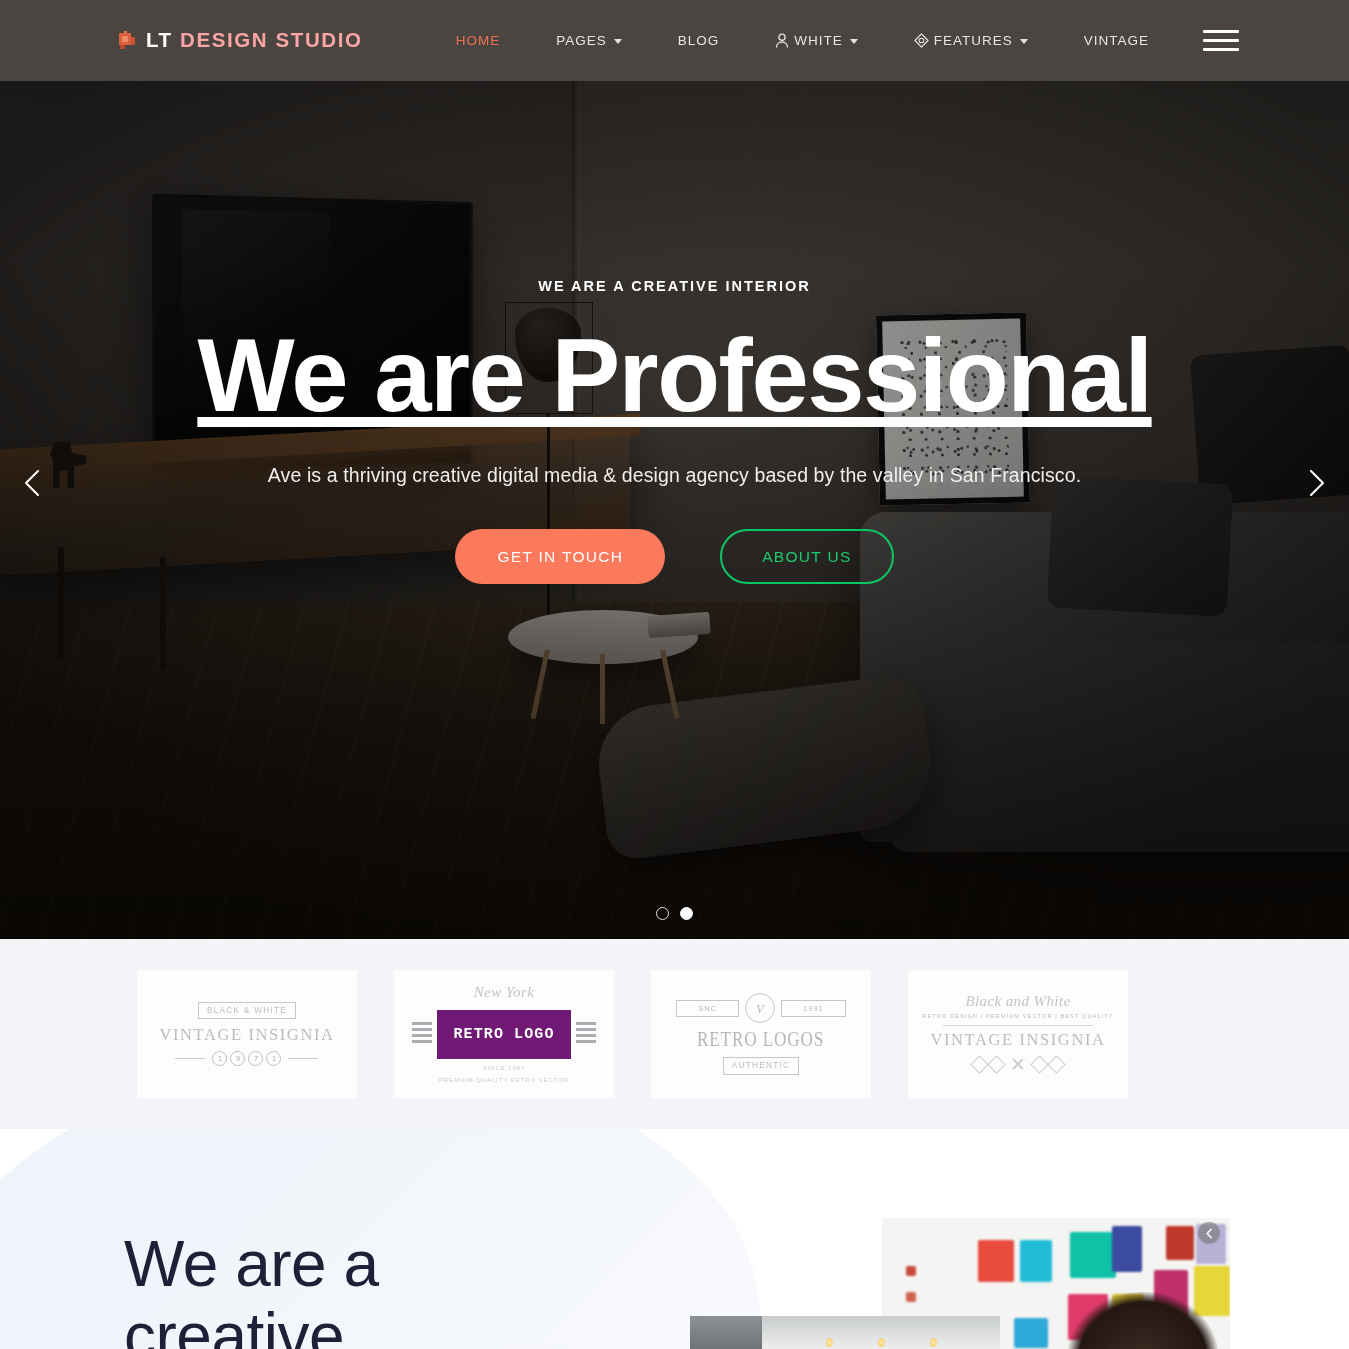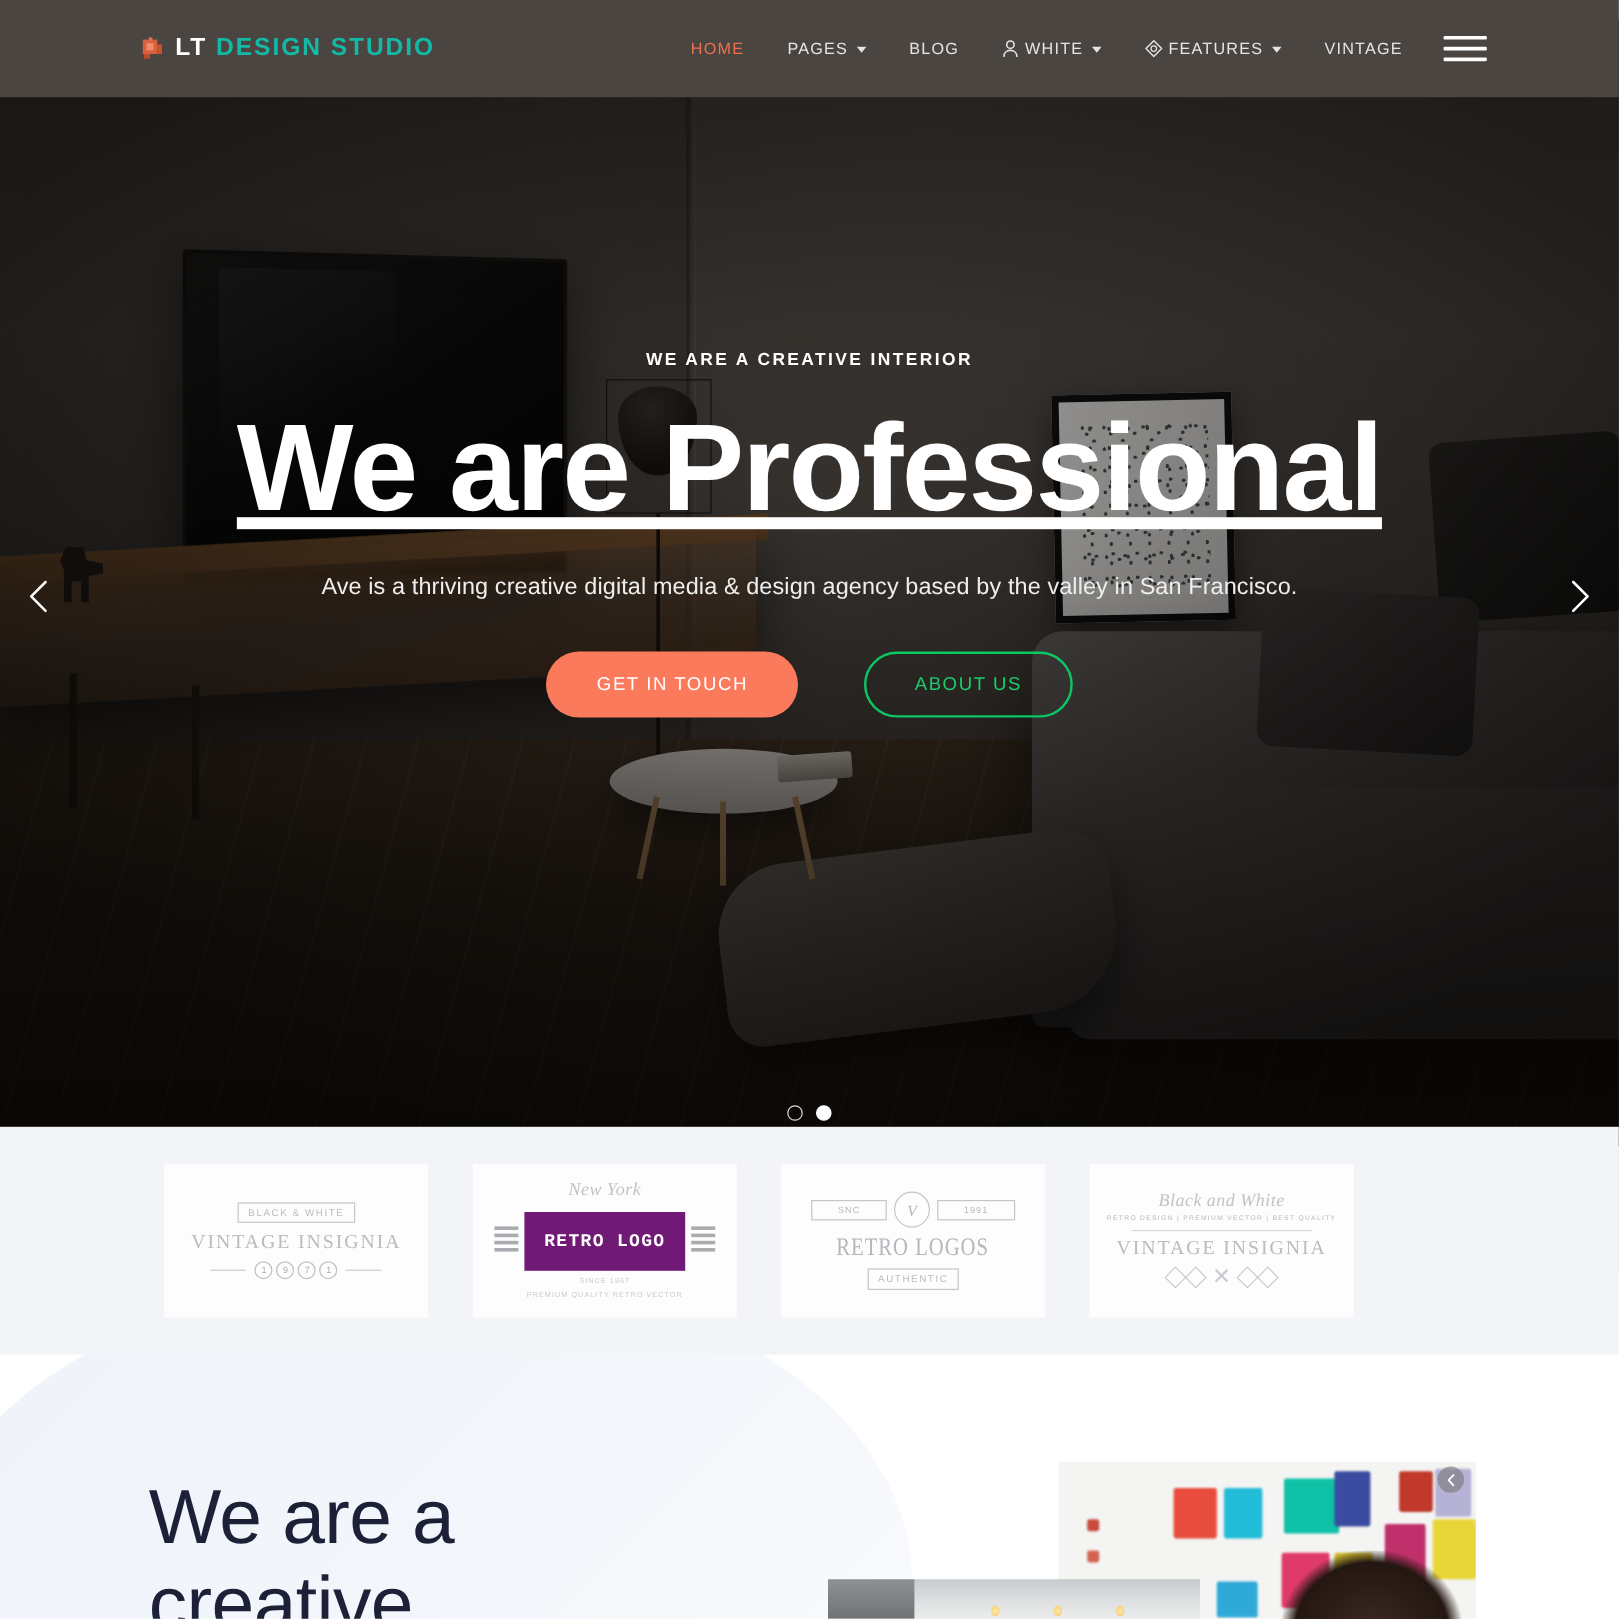--- a/index.html
+++ b/index.html
@@ -23,25 +23,25 @@
     margin-left:118px;
   }
   .brand-mark{
     width:19px; height:19px; position:relative; flex:0 0 auto;
   }
   .brand-text{
     font-size:20.5px; font-weight:bold; letter-spacing:1.6px;
     white-space:nowrap; line-height:1;
   }
   .brand-text .lt{ color:#ffffff; }
-  .brand-text .ds{ color:#14b8a6; }
+  .brand-text .ds{ color:#fca5a5; }
 
   .main-nav{
     margin-left:auto; margin-right:0;
-    display:flex; align-items:center; height:100%;
+    display:flex; align-items:center; height:100%;gap:20px;
   }
   .nav-item{
     display:flex; align-items:center; gap:5px;
     color:#e8e4e1; font-size:13.5px; letter-spacing:1.0px;
     padding:0 18px; height:100%; cursor:pointer; white-space:nowrap;
   }
   .nav-item.active{ color:#ef6f4e; }
   .caret{
     display:inline-block; width:0; height:0;
     border-left:4.5px solid transparent;
@@ -51,23 +51,23 @@
   }
   .nav-ico{ display:inline-flex; align-items:center; }
   .burger{
     width:36px; margin-left:16px; margin-right:110px;
     display:flex; flex-direction:column; gap:6px; cursor:pointer;
   }
   .burger i{ display:block; height:3px; background:#ffffff; border-radius:1px; }
 
   
   .hero{
-    position:absolute; top:16px; left:0; width:1349px; height:939px;
+    position:absolute; top:2px; left:0; width:1349px; height:939px;
     overflow:hidden;
-    background:#0f172a;
+    background:#1d4ed8;
   }
   .hero-photo{ position:absolute; inset:0; }
 
   
   .wall-left{
     position:absolute; left:0; top:0; width:575px; height:640px;
     background:linear-gradient(160deg,#5e5853 0%,#4c4641 45%,#3d3833 100%);
   }
   .wall-right{
     position:absolute; left:575px; top:0; width:774px; height:640px;

